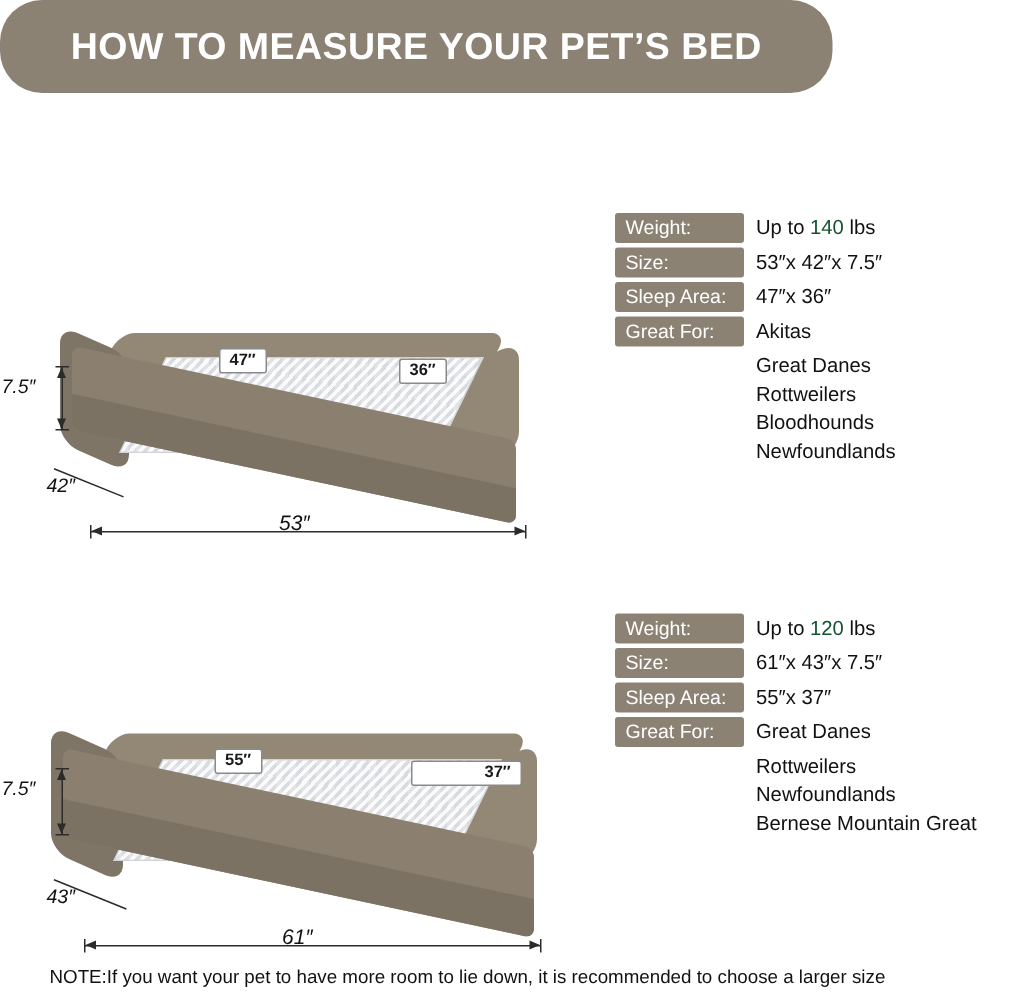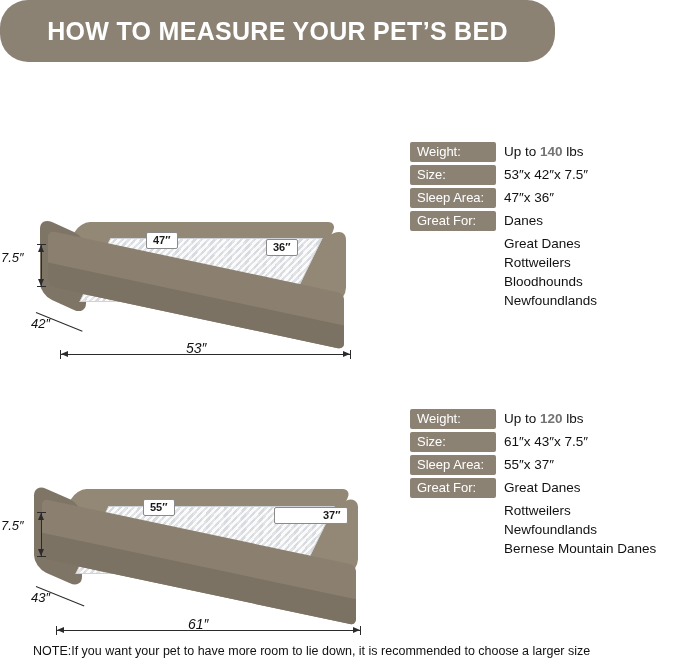--- a/index.html
+++ b/index.html
@@ -172,22 +172,22 @@
     border-radius: 2px;
     white-space: nowrap;
   }
   .spec-val {
     font-size: 13.5px;
     color: #111;
     padding: 2px 0 3px 8px;
     white-space: nowrap;
   }
   .accent {
-    color: #737373;
-    font-weight: bold;
+    color: #14532d;
+    font-weight: normal;
   }
   .breed-list {
     margin-top: 1px;
     padding-left: 94px;
   }
   .breed {
     font-size: 13.5px;
     color: #111;
     line-height: 19px;
     white-space: nowrap;
@@ -261,21 +261,21 @@
     <div class="spec-row">
       <div class="spec-key">Size:</div>
       <div class="spec-val">53″x 42″x 7.5″</div>
     </div>
     <div class="spec-row">
       <div class="spec-key">Sleep Area:</div>
       <div class="spec-val">47″x 36″</div>
     </div>
     <div class="spec-row">
       <div class="spec-key">Great For:</div>
-      <div class="spec-val">Danes</div>
+      <div class="spec-val">Akitas</div>
     </div>
     <div class="breed-list">
       <div class="breed">Great Danes</div>
       <div class="breed">Rottweilers</div>
       <div class="breed">Bloodhounds</div>
       <div class="breed">Newfoundlands</div>
     </div>
   </div>
 </div>
 
@@ -332,18 +332,18 @@
       <div class="spec-key">Sleep Area:</div>
       <div class="spec-val">55″x 37″</div>
     </div>
     <div class="spec-row">
       <div class="spec-key">Great For:</div>
       <div class="spec-val">Great Danes</div>
     </div>
     <div class="breed-list">
       <div class="breed">Rottweilers</div>
       <div class="breed">Newfoundlands</div>
-      <div class="breed">Bernese Mountain Danes</div>
+      <div class="breed">Bernese Mountain Great</div>
     </div>
   </div>
 </div>
 
 <div class="note">NOTE:If you want your pet to have more room to lie down, it is recommended to choose a larger size</div>
 
 </body></html>

